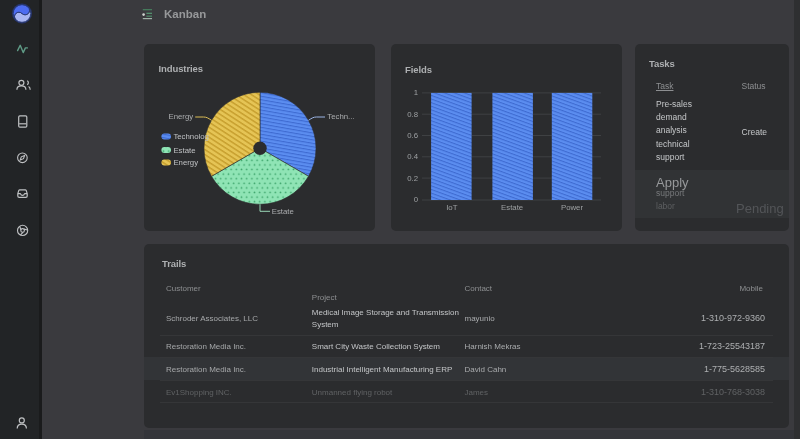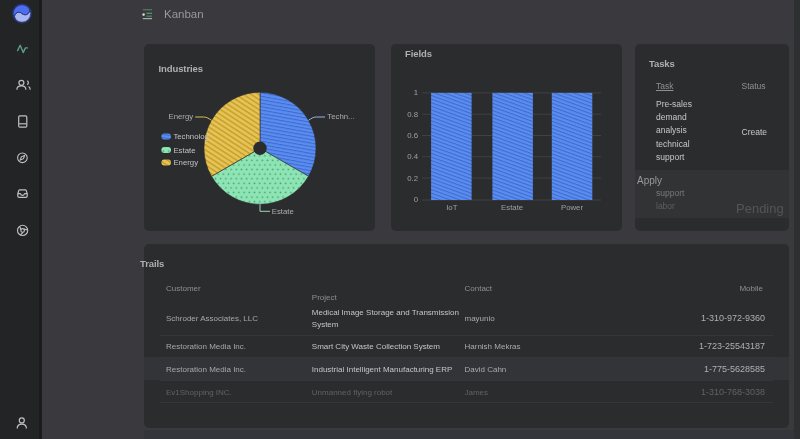--- a/index.html
+++ b/index.html
@@ -74,31 +74,31 @@
 
   <svg class="abs" style="left:142px;top:7.5px;" width="11" height="12" viewBox="0 0 11 12">
     <g stroke-width="1.2">
       <path d="M0.8 1.7 H10" stroke="#47815f"></path>
       <path d="M4.4 5.3 H10" stroke="#569a74"></path>
       <path d="M4.4 8.2 H10" stroke="#4d8a68"></path>
       <path d="M0.8 10.6 H10" stroke="#9fb0a7"></path>
     </g>
     <circle cx="1.6" cy="6.6" r="1.3" fill="#cdd2cf"></circle>
   </svg>
-  <div class="abs" style="left:164px;top:7.5px;font-size:11.5px;font-weight:400;color:#97989a;">Kanban</div>
+  <div class="abs" style="left:164px;top:7.5px;font-size:11.5px;font-weight:700;color:#97989a;">Kanban</div>
 
   <div class="card" style="left:143.5px;top:43.5px;width:231.5px;height:187px;"></div>
   <div class="card" style="left:391px;top:43.5px;width:231px;height:187px;"></div>
   <div class="card" style="left:635px;top:43.5px;width:154px;height:187px;"></div>
   <div class="card" style="left:143.5px;top:243.5px;width:645.5px;height:184.5px;"></div>
 
   <div class="ctitle" style="left:158.5px;top:63px;">Industries</div>
-  <div class="ctitle" style="left:405px;top:48px;">Fields</div>
+  <div class="ctitle" style="left:405px;top:64px;">Fields</div>
   <div class="ctitle" style="left:649px;top:57.5px;">Tasks</div>
-  <div class="ctitle" style="left:140px;top:257.5px;">Trails</div>
+  <div class="ctitle" style="left:162px;top:257.5px;">Trails</div>
 
   <svg class="abs" style="left:143.5px;top:43.5px;" width="231.5" height="187" viewBox="0 0 231.5 187" fill="none">
     <defs>
       <pattern id="pblue" patternUnits="userSpaceOnUse" width="6" height="3.4" patternTransform="rotate(10)">
         <rect width="6" height="3.4" fill="#5b8df0"></rect>
         <line x1="0" y1="0.55" x2="6" y2="0.55" stroke="#3e6bd1" stroke-width="1.1"></line>
       </pattern>
       <pattern id="pgreen" patternUnits="userSpaceOnUse" width="5.2" height="9.2">
         <rect width="5.2" height="9.2" fill="#8fe4b5"></rect>
         <circle cx="1.3" cy="1.3" r="0.85" fill="#3da56b"></circle>
@@ -161,21 +161,21 @@
       <text x="181" y="165.5">Power</text>
     </g>
   </svg>
 
   <div class="abs" style="left:635px;top:126px;width:154px;height:48.5px;"></div>
   <div class="abs" style="left:635px;top:169.9px;width:154px;height:48px;background:#313335;"></div>
   <div class="th" style="left:656px;top:81px;font-size:8.5px;text-decoration:underline;">Task</div>
   <div class="th" style="left:741.5px;top:81px;font-size:8.5px;">Status</div>
   <div class="td" style="left:656px;top:98.3px;line-height:13.1px;font-size:8.5px;color:#c6c8ca;">Pre-sales<br>demand<br>analysis<br>technical<br>support</div>
   <div class="td" style="left:741.5px;top:126.5px;font-size:8.5px;color:#c6c8ca;">Create</div>
-  <div class="td" style="left:637px;top:174.5px;font-size:10px;color:#97999b;text-align:right;">Apply</div>
+  <div class="td" style="left:656px;top:174.5px;font-size:13px;color:#97999b;text-align:right;">Apply</div>
   <div class="td" style="left:656px;top:188px;font-size:8.5px;color:#77797b;">support</div>
   <div class="td" style="left:656px;top:201.3px;font-size:8.5px;color:#5d5f61;">labor</div>
   <div class="td" style="left:736px;top:201.3px;font-size:13px;color:#535558;">Pending</div>
 
   <div class="abs" style="left:143.5px;top:357px;width:645.5px;height:22.5px;background:#323437;"></div>
   <div class="th" style="left:166px;top:283.5px;">Customer</div>
   <div class="th" style="left:311.8px;top:293px;">Project</div>
   <div class="th" style="left:464.5px;top:283.5px;">Contact</div>
   <div class="th" style="left:700px;top:283.5px;width:63px;text-align:right;">Mobile</div>
 

